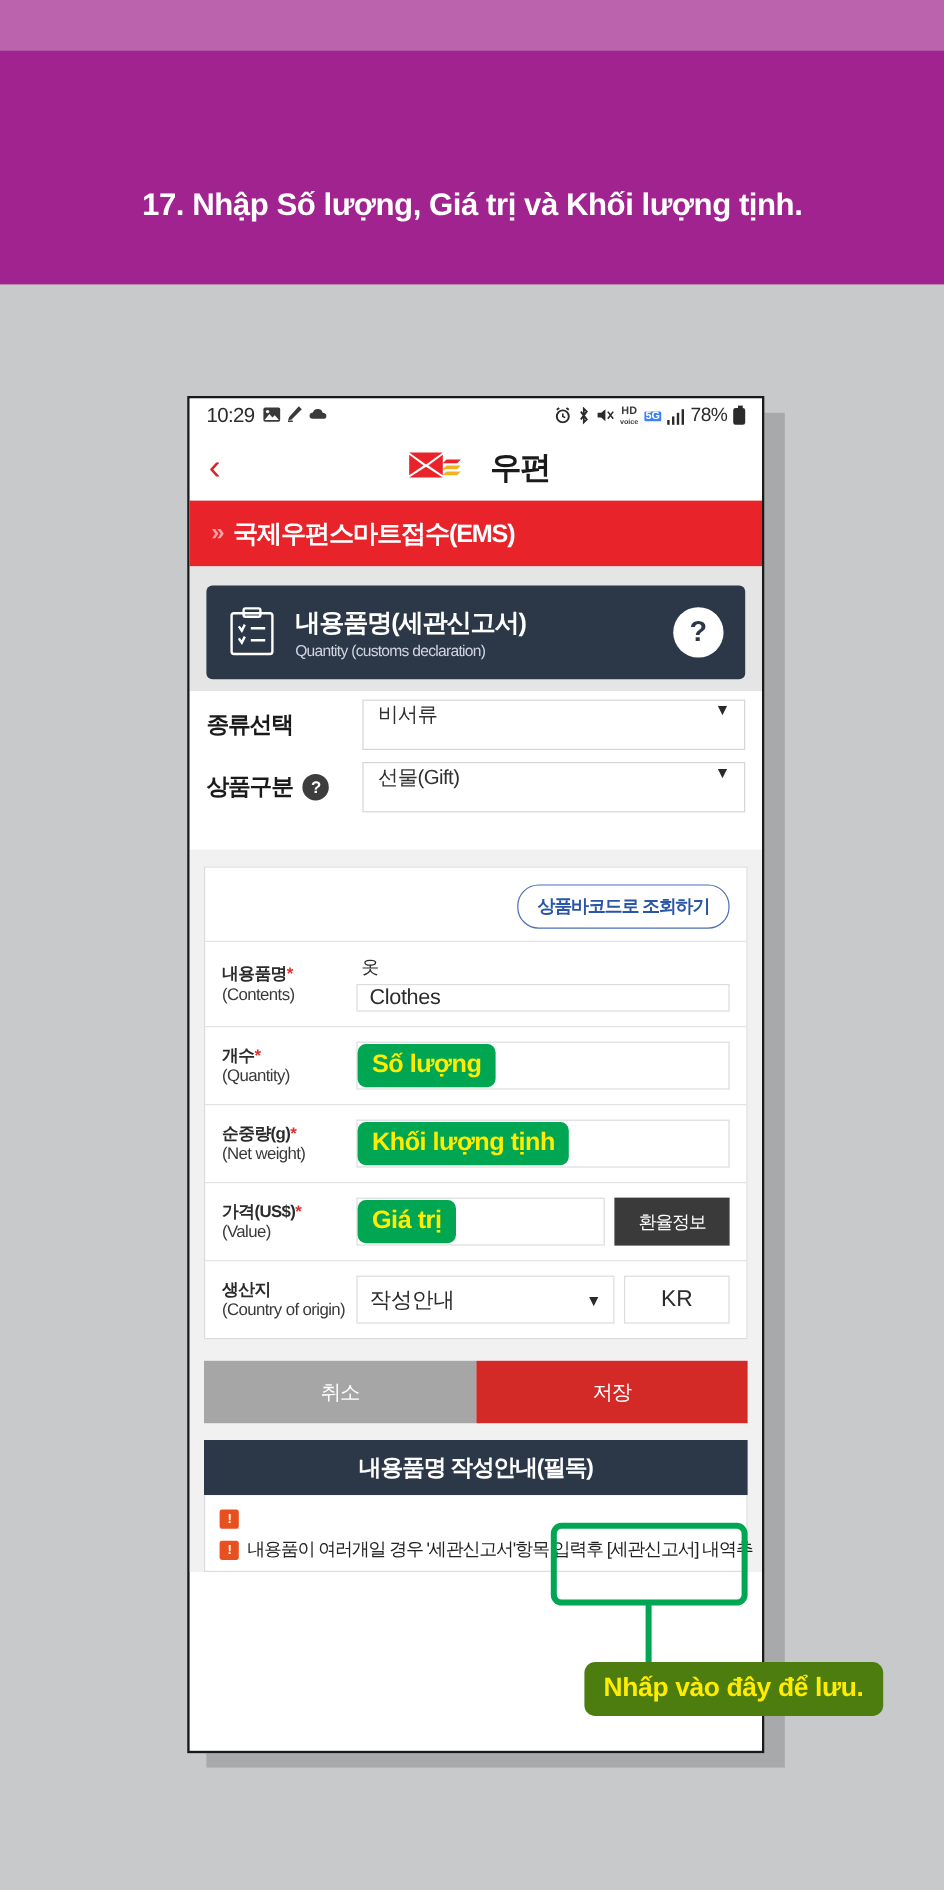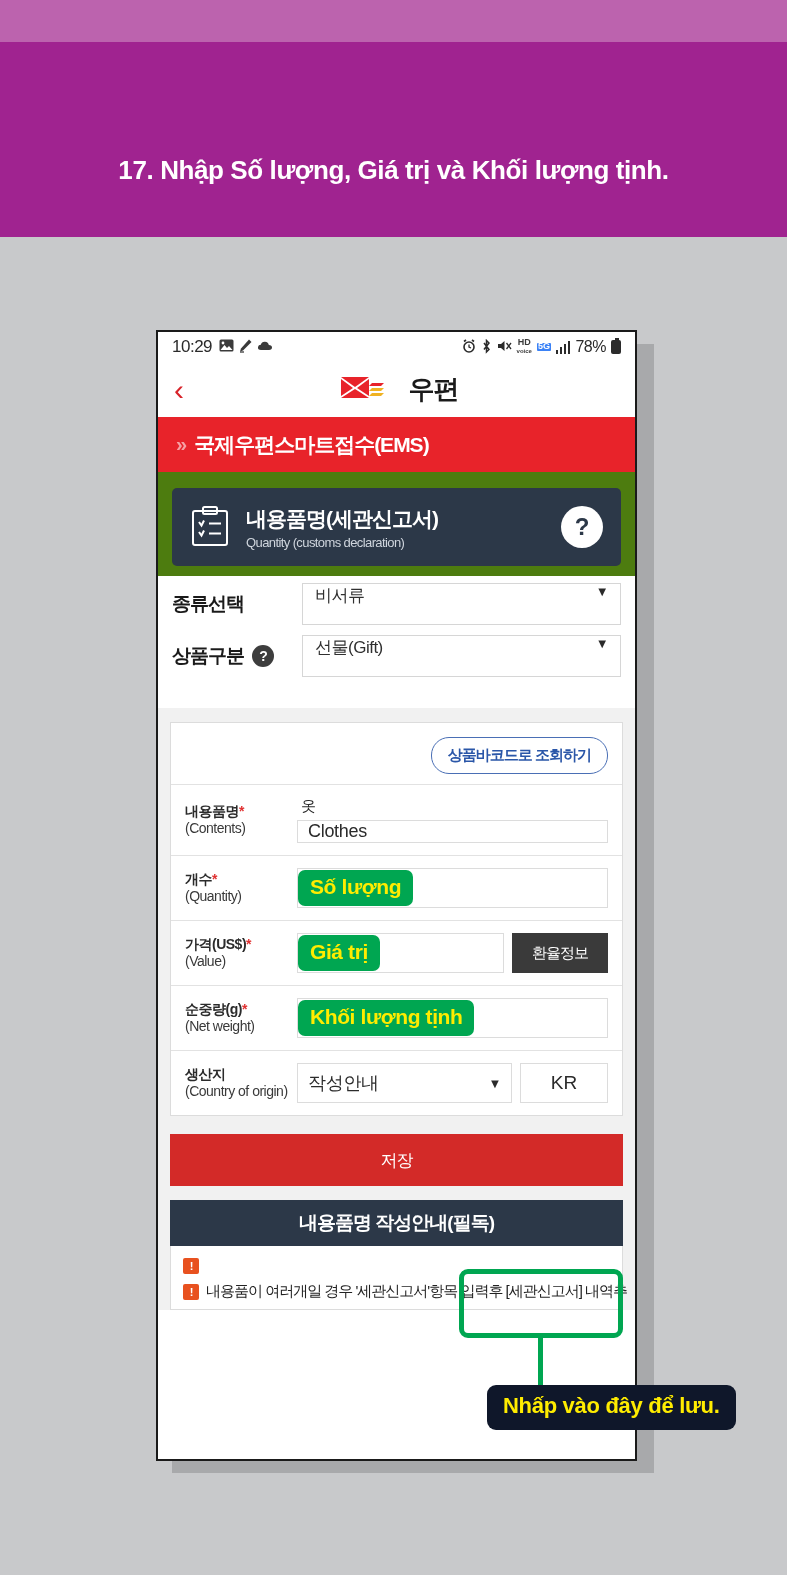--- a/index.html
+++ b/index.html
@@ -82,21 +82,21 @@
 
   
   .ems-bar {
     height: 55px; background: #e8232a; color:#fff;
     display:flex; align-items:center; padding: 0 18px; gap: 10px;
   }
   .ems-arrows { color: #f6a1a4; font-size: 20px; font-weight: bold; letter-spacing:-3px; }
   .ems-title { font-size: 21px; font-weight: bold; letter-spacing: -1px; }
 
   
-  .card-wrap { padding: 16px 14px 10px 14px; background:#4d7c0f; }
+  .card-wrap { padding: 16px 14px 10px 14px; background:#e5e5e5; }
   .dark-card {
     background: #2c3848; border-radius: 5px;
     height: 78px; display: flex; align-items: center;
     padding: 0 18px; gap: 16px; position: relative;
   }
   .clipboard { width: 40px; height: 44px; flex: 0 0 auto; }
   .dc-texts { flex: 1; }
   .dc-ko { color:#fff; font-size: 21px; font-weight: bold; letter-spacing: -1px; }
   .dc-en { color:#cfd5dd; font-size: 13px; letter-spacing: -0.6px; margin-top: 2px; }
   .help-circle {
@@ -195,21 +195,21 @@
     position: absolute; border: 5px solid #00a651; border-radius: 9px;
     left: 459px; top: 1269px; width: 164px; height: 69px;
     z-index: 40; pointer-events: none;
   }
   .hl-line {
     position: absolute; left: 538px; top: 1336px; width: 5px; height: 72px;
     background:#00a651; z-index: 40;
   }
   .callout {
     position: absolute; left: 487px; top: 1385px;
-    background: #0f172a; color:#ffec00; border-radius: 9px;
+    background: #4d7c0f; color:#ffec00; border-radius: 9px;
     font-size: 22px; font-weight: bold; letter-spacing:-0.3px;
     padding: 8px 16px 11px 16px; white-space: nowrap; z-index: 50;
   }
 </style>
 </head>
 <body>
 
 <div class="page">
 
   <div class="band-light"></div>
@@ -366,40 +366,40 @@
           </span>
           <span class="fctrl">
             <span class="input">
               <span class="chip">Số lượng</span>
             </span>
           </span>
         </div>
 
         <div class="frow">
           <span class="flabel">
+            <span class="ko">순중량(g)</span><span class="req">*</span>
+            <div class="en">(Net weight)</div>
+          </span>
+          <span class="fctrl">
+            <span class="input">
+              <span class="chip">Khối lượng tịnh</span>
+            </span>
+          </span>
+        </div>
+
+        <div class="frow">
+          <span class="flabel">
             <span class="ko">가격(US$)</span><span class="req">*</span>
             <div class="en">(Value)</div>
           </span>
           <span class="fctrl">
             <span class="input">
               <span class="chip">Giá trị</span>
             </span>
             <span class="dark-btn">환율정보</span>
-          </span>
-        </div>
-
-        <div class="frow">
-          <span class="flabel">
-            <span class="ko">순중량(g)</span><span class="req">*</span>
-            <div class="en">(Net weight)</div>
-          </span>
-          <span class="fctrl">
-            <span class="input">
-              <span class="chip">Khối lượng tịnh</span>
-            </span>
           </span>
         </div>
 
         <div class="frow">
           <span class="flabel">
             <span class="ko">생산지</span>
             <div class="en">(Country of origin)</div>
           </span>
           <span class="fctrl">
             <span class="input">
@@ -407,20 +407,21 @@
               <span class="caret" style="margin-left:auto;font-size:13px">▼</span>
             </span>
             <span class="plain-btn">KR</span>
           </span>
         </div>
 
       </div>
     </div>
 
     <div class="actions">
+      <span class="btn-cancel">취소</span>
       <span class="btn-save">저장</span>
     </div>
 
     <div class="notice">
       <div class="notice-head">내용품명 작성안내(필독)</div>
       <div class="notice-body">
         <div class="nline">
           <span class="nbullet">!</span>
         </div>
         <div class="nline">

